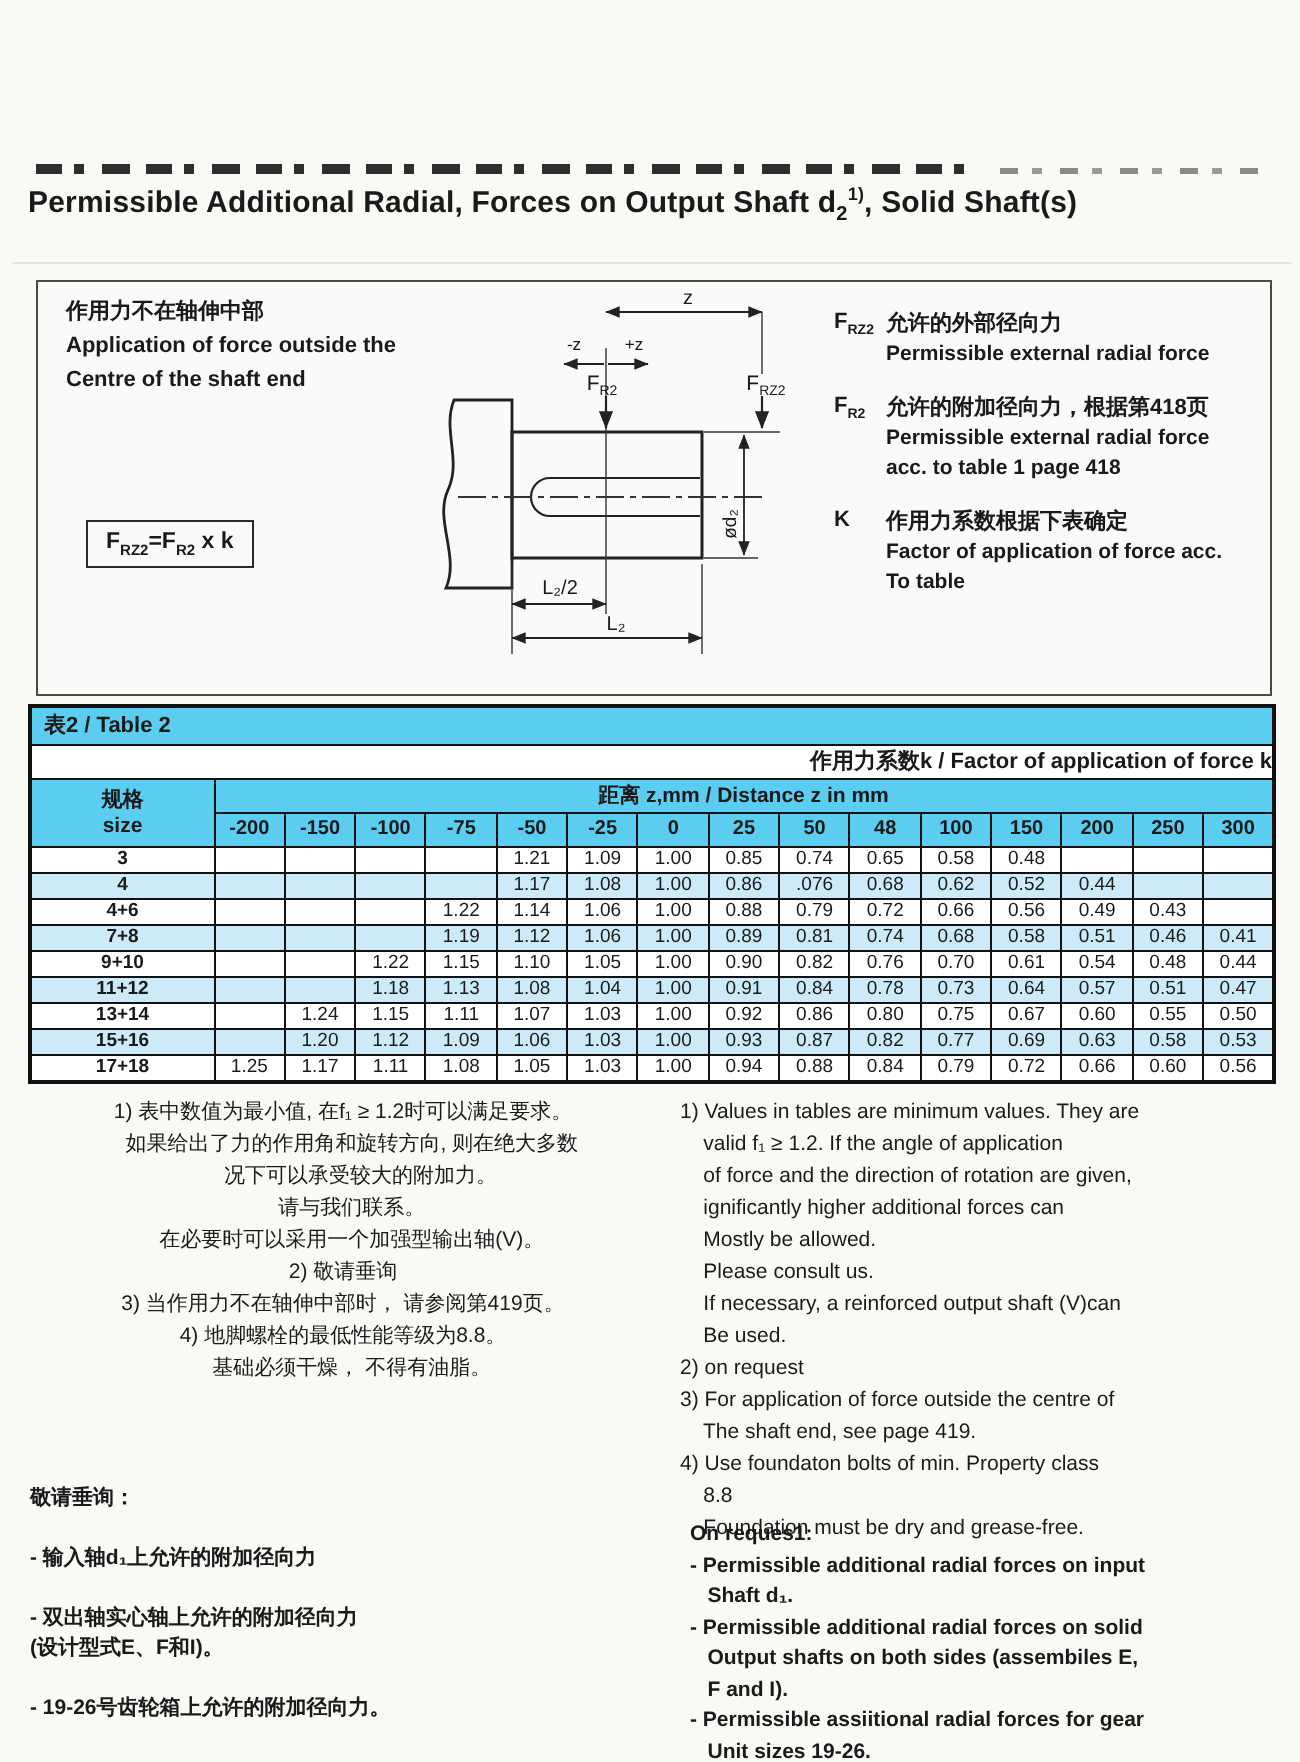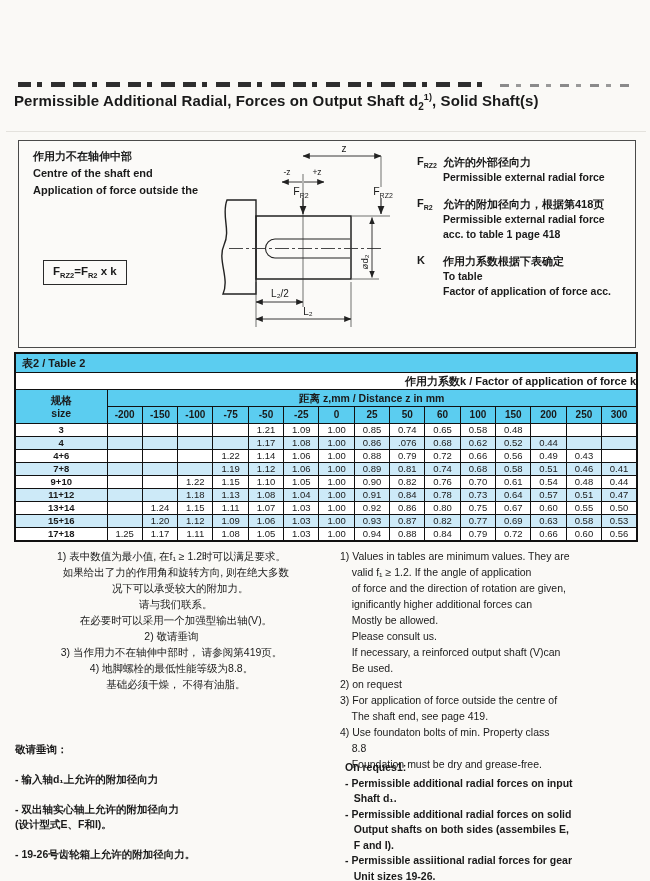--- a/index.html
+++ b/index.html
@@ -120,22 +120,22 @@
       <line x1="332" y1="141" x2="332" y2="186" stroke="#333" stroke-width="0.7"></line>
       <line x1="237" y1="161" x2="284" y2="161" stroke="#222" stroke-width="0.9" marker-start="url(#arr)" marker-end="url(#arr)"></line>
       <text x="261" y="156" font-size="10" text-anchor="middle">L₂/2</text>
 
       <line x1="237" y1="178" x2="332" y2="178" stroke="#222" stroke-width="0.9" marker-start="url(#arr)" marker-end="url(#arr)"></line>
       <text x="289" y="174" font-size="10" text-anchor="middle">L₂</text>
     </svg>
 
     <div class="notes">
       <div>作用力不在轴伸中部</div>
+      <div>Application of force outside the</div>
       <div>Centre of the shaft end</div>
-      <div>Application of force outside the</div>
     </div>
 
     <div class="formula">
       <span>F</span><sub>RZ2</sub><span>=F</span><sub>R2</sub><span> x k</span>
     </div>
 
     <div class="legend">
       <div class="lentry" style="top:14px;">
         <div class="lsym"><span>F</span><sub>RZ2</sub></div>
         <div class="ltxt">
@@ -148,22 +148,22 @@
         <div class="ltxt">
           <div class="zh">允许的附加径向力，根据第418页</div>
           <div>Permissible external radial force</div>
           <div>acc. to table 1 page 418</div>
         </div>
       </div>
       <div class="lentry" style="top:113px;">
         <div class="lsym"><span>K</span><sub></sub></div>
         <div class="ltxt">
           <div class="zh">作用力系数根据下表确定</div>
+          <div>Factor of application of force acc.</div>
           <div>To table</div>
-          <div>Factor of application of force acc.</div>
         </div>
       </div>
     </div>
   </div>
 
   <div class="tblwrap">
     <table>
       <colgroup>
         <col style="width:92px">
         <col>
@@ -199,21 +199,21 @@
       <tr class="cols" id="col-row">
             <td>-200</td>
             <td>-150</td>
             <td>-100</td>
             <td>-75</td>
             <td>-50</td>
             <td>-25</td>
             <td>0</td>
             <td>25</td>
             <td>50</td>
-            <td>60</td>
+            <td>48</td>
             <td>100</td>
             <td>150</td>
             <td>200</td>
             <td>250</td>
             <td>300</td>
           </tr>
       </tbody>
         <tbody id="tbody">
           <tr>
             <td class="sizec">3</td>

